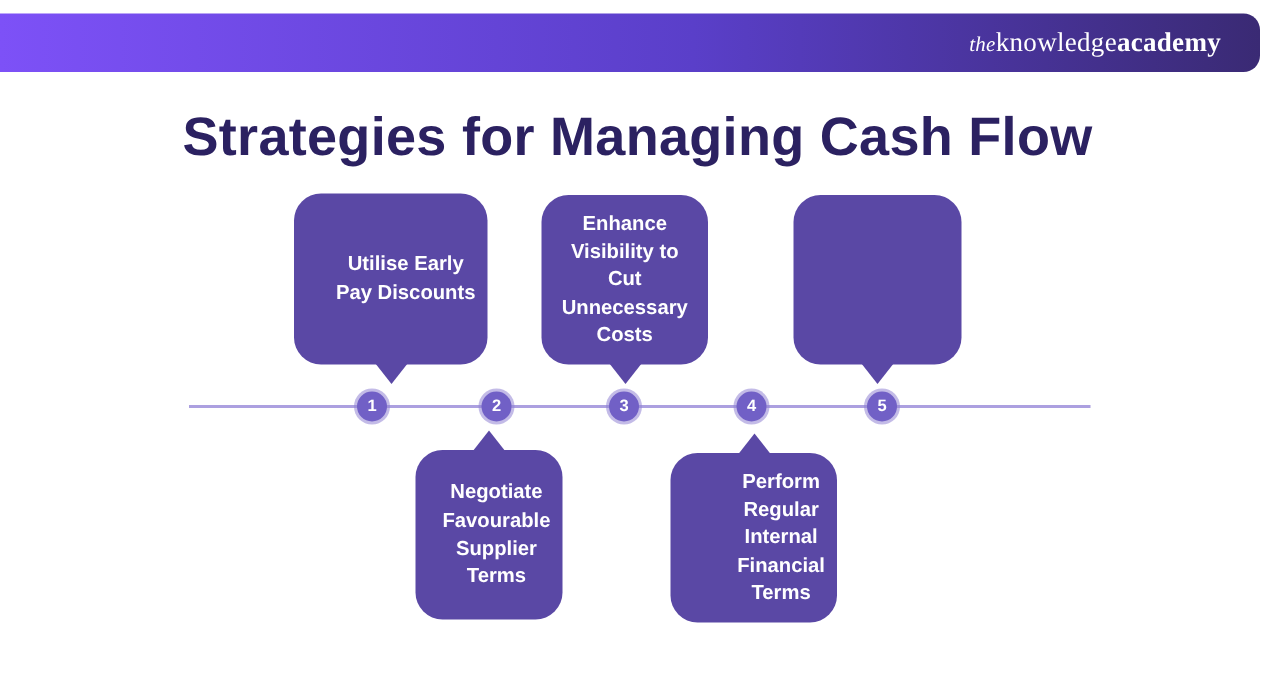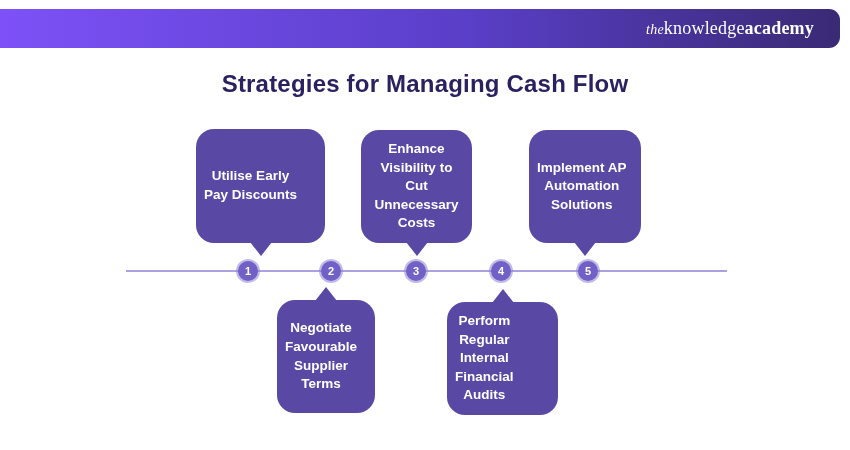--- a/index.html
+++ b/index.html
@@ -45,21 +45,21 @@
   .logo .academy  { font-weight: 700; }
 
   
   .title {
     position: absolute;
     top: 70px;
     left: 0;
     width: 100%;
     margin: 0;
     text-align: center;
-    font-size: 24px;
+    font-size: 36px;
     font-weight: 800;
     letter-spacing: 0.2px;
     color: var(--title, #2b2161);
   }
 
   
   .timeline-line {
     position: absolute;
     left: 126px;
     top: 270px;
@@ -85,21 +85,21 @@
   }
 
   
   .bubble {
     position: absolute;
     background: var(--accent-box, #5a48a5);
     border-radius: 18px;
     color: #ffffff;
     display: flex;
     align-items: center;
-    justify-content: flex-start;
+    justify-content: flex-end;
     text-align: center;
     box-sizing: border-box;
     padding: 8px;
   }
   .bubble-label {
     font-size: 13.5px;
     font-weight: 600;
     line-height: 1.38;
     white-space: pre-line;
   }
@@ -142,39 +142,36 @@
     <span class="pointer down"></span>
   </div>
   <div class="bubble" style="left:361px; top:130px; width:111px; height:113px;">
     <span class="bubble-label">Enhance
 Visibility to Cut
 Unnecessary
 Costs</span>
     <span class="pointer down"></span>
   </div>
   <div class="bubble" style="left:529px; top:130px; width:112px; height:113px;">
-    <span class="bubble-label">Implement AP
-Automation
-Solutions</span>
     <span class="pointer down"></span>
   </div>
 
   <div class="bubble" style="left:277px; top:300px; width:98px; height:113px;">
     <span class="bubble-label">Negotiate
 Favourable
 Supplier
 Terms</span>
     <span class="pointer up"></span>
   </div>
   <div class="bubble" style="left:447px; top:302px; width:111px; height:113px;">
     <span class="bubble-label">Perform
 Regular
 Internal
 Financial
-Audits</span>
+Terms</span>
     <span class="pointer up"></span>
   </div>
 
   <div class="node" style="left:238px;">1</div>
   <div class="node" style="left:321px;">2</div>
   <div class="node" style="left:406px;">3</div>
   <div class="node" style="left:491px;">4</div>
   <div class="node" style="left:578px;">5</div>
 
 </div>

